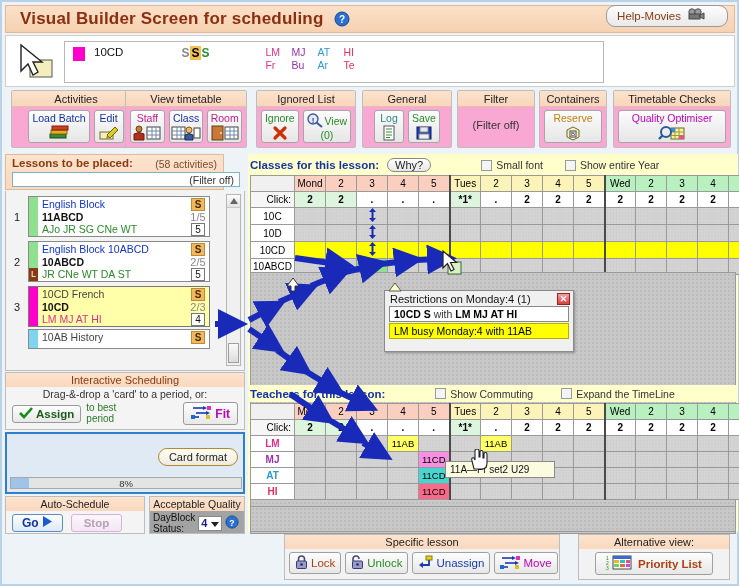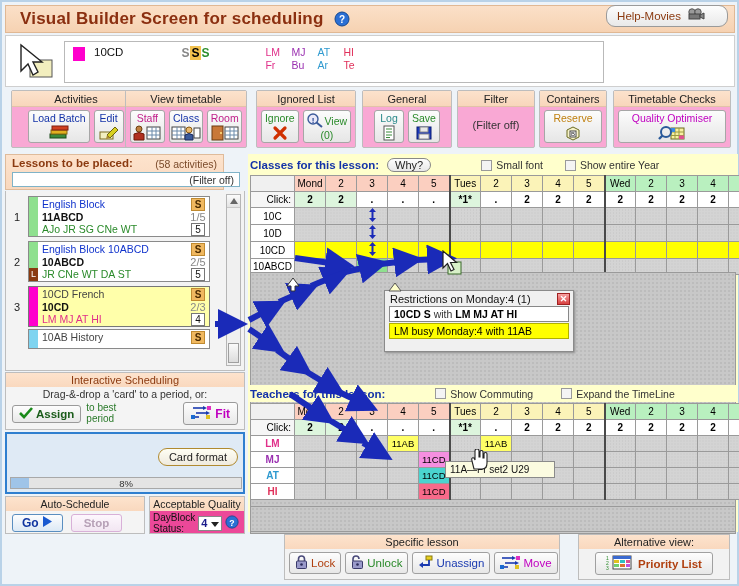--- a/index.html
+++ b/index.html
@@ -151,21 +151,21 @@
   .btn-cardformat{
     position:absolute;right:5px;top:14px;border:1px solid #b08a30;border-radius:9px;
     background:linear-gradient(#fefef4,#efeade);padding:2px 10px;font-size:11px;color:#222;}
   .progress{
     position:absolute;left:3px;bottom:3px;width:232px;height:12px;
     background:#e4e4e4;border:1px solid #a8a8a8;
     font-size:9.5px;text-align:center;line-height:11px;color:#333;}
   .progress .fill{position:absolute;left:0;top:0;height:100%;background:#9fc4e8;}
 
   .autosched{position:absolute;left:0;top:342px;width:140px;height:38px;border:1px solid #bdbdbd;background:#f4f4f4;}
-  .accq{position:absolute;left:144px;top:342px;width:96px;height:38px;border:1px solid #bdbdbd;background:#ec4899;}
+  .accq{position:absolute;left:144px;top:342px;width:96px;height:38px;border:1px solid #bdbdbd;background:#a3a3a3;}
   .grp-hd2{height:14px;background:linear-gradient(#fde3cd,#f9d8be);text-align:center;font-size:10.5px;color:#222;line-height:14px;}
   .btn-go{display:flex;align-items:center;gap:3px;border:1px solid #5a8ec0;border-radius:3px;background:linear-gradient(#fdfdfd,#dce9f5);padding:1px 9px;font-size:12px;font-weight:bold;color:#1035a0;}
   .btn-stop{border:1px solid #d8b0d8;border-radius:3px;background:linear-gradient(#fdf7fd,#f2e6f2);padding:2px 12px;font-size:11.5px;font-weight:bold;color:#b6a0b6;}
 
   
   .main { position:absolute; left:246px; top:152px; width:490px; height:378px; background:#ffffcc;}
   .sec-title { font-size:11.5px; font-weight:bold; color:#1433a8; }
 
   .chkline { display:flex; align-items:center; gap:4px; font-size:10.5px; color:#333;}
   .chkbox { width:11px;height:11px;border:1px solid #9a9a9a;background:#f4f4f4;}

